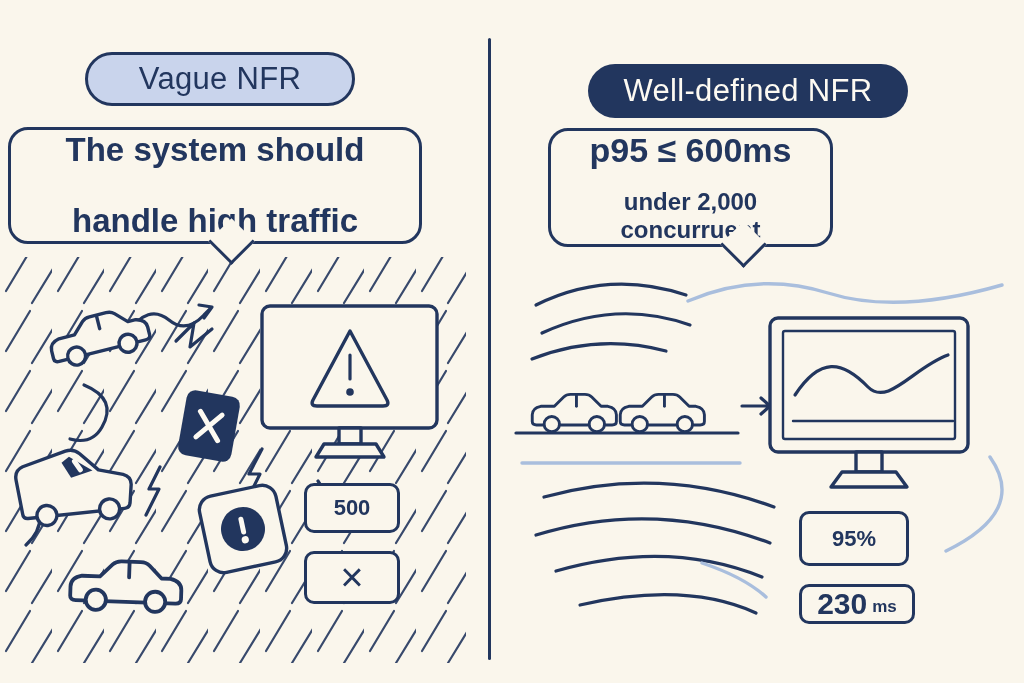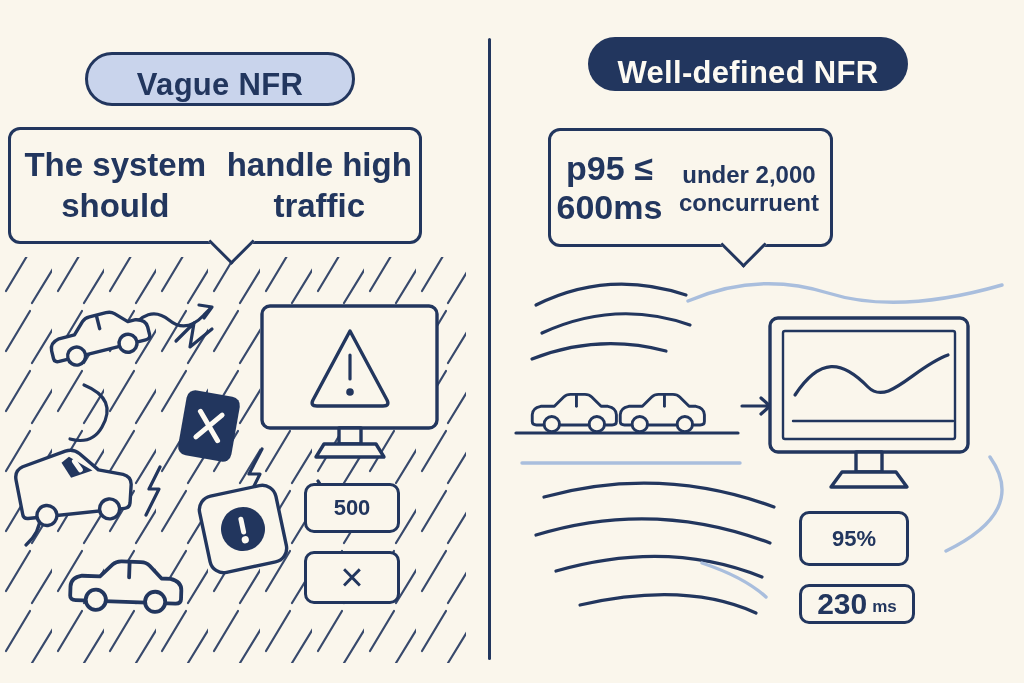--- a/index.html
+++ b/index.html
@@ -7,24 +7,24 @@
     --navy:#22365e;
     --light-blue-fill:#c9d4ec;
     --accent-blue:#a9bedd;
     --white:#fdfaf2;
   }
   *{margin:0;padding:0;box-sizing:border-box}
   html,body{width:1024px;height:683px}
   body{font-family:"Liberation Sans",sans-serif;background:var(--background)}
   #canvas{position:relative;width:1024px;height:683px;background:var(--background);overflow:hidden;color:var(--navy)}
   .abs{position:absolute}
-  .pill{display:flex;align-items:flex-end;justify-content:center;border-radius:30px;font-weight:700;letter-spacing:.3px}
+  .pill{display:flex;align-items:center;justify-content:center;border-radius:30px;font-weight:400;letter-spacing:.3px}
   #vague-badge{left:85px;top:52px;width:270px;height:54px;background:var(--light-blue-fill);border:3px solid var(--navy);font-size:31px;color:var(--navy)}
-  #well-badge{left:588px;top:37px;width:320px;height:54px;background:var(--navy);color:var(--white);font-size:31px}
-  .bubble{border:3.5px solid var(--navy);border-radius:12px;background:var(--background);display:flex;flex-direction:row;align-items:center;justify-content:center;text-align:center;z-index:4}
+  #well-badge{left:588px;top:64px;width:320px;height:54px;background:var(--navy);color:var(--white);font-size:31px}
+  .bubble{border:3.5px solid var(--navy);border-radius:20px;background:var(--background);display:flex;flex-direction:column;align-items:center;justify-content:space-between;text-align:center;z-index:4}
   .bubble::after{content:"";position:absolute;bottom:-17px;width:30px;height:30px;background:var(--background);border-right:3.5px solid var(--navy);border-bottom:3.5px solid var(--navy);transform:rotate(45deg)}
   #vague-bubble{left:8px;top:127px;width:414px;height:117px;font-size:33px;font-weight:600;line-height:1.22}
   #vague-bubble::after{left:204px}
   #well-bubble{left:548px;top:128px;width:285px;height:119px}
   #well-bubble::after{left:176px}
   .b1{font-size:34px;font-weight:600}
   .b2{font-size:24px;font-weight:700;margin-top:3px}
   #divider{left:488px;top:38px;width:3px;height:622px;background:var(--navy);border-radius:2px}
   .metric{border:3.5px solid var(--navy);border-radius:10px;background:var(--background);display:flex;align-items:center;justify-content:center;font-weight:600;color:var(--navy);z-index:5;gap:5px}
   #box-500{left:304px;top:483px;width:96px;height:50px;font-size:22px}

